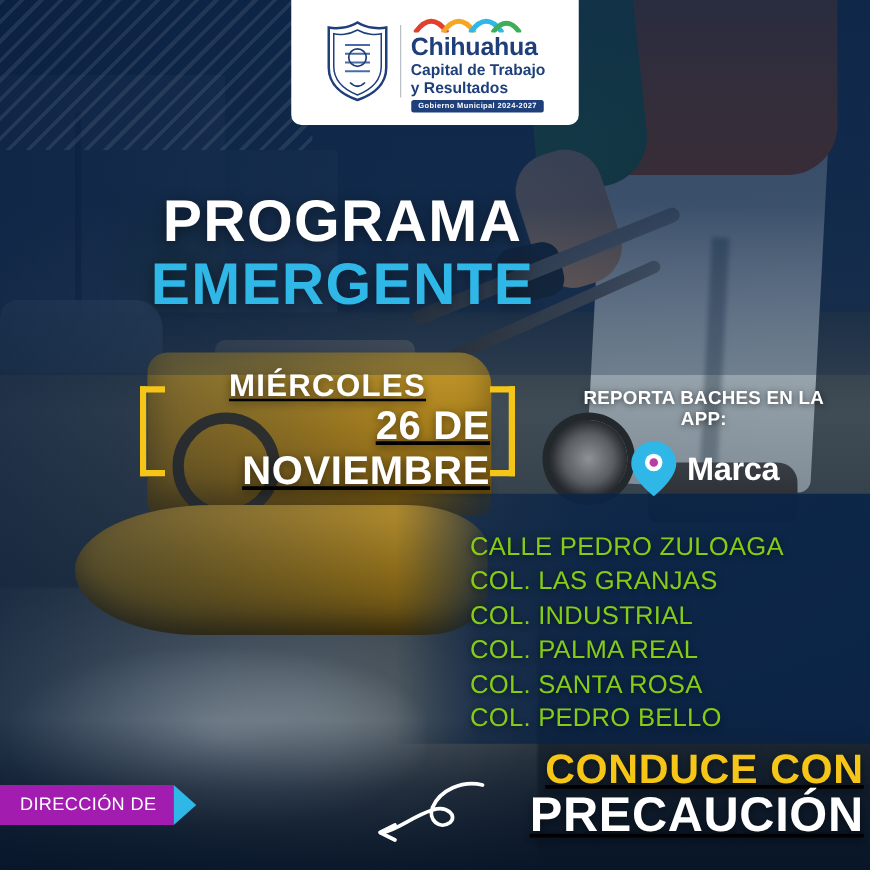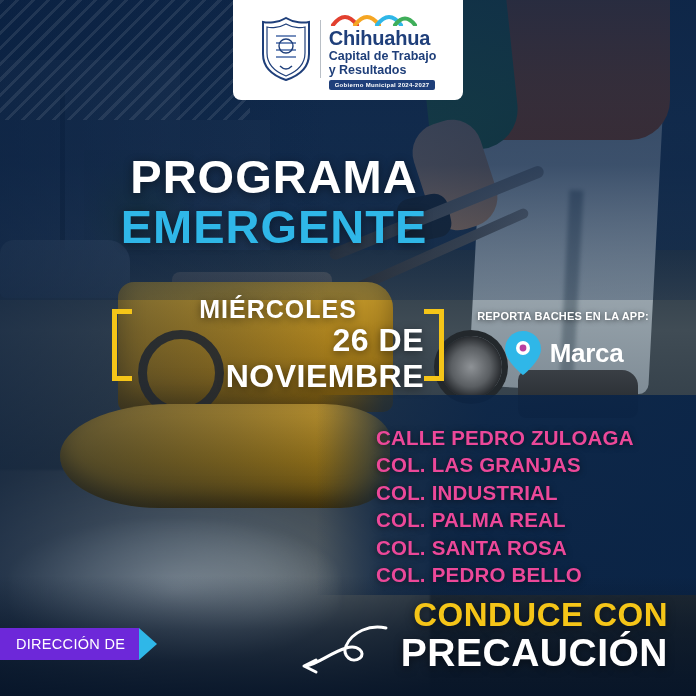--- a/index.html
+++ b/index.html
@@ -295,25 +295,26 @@
     color: #2fb7e8;
     letter-spacing: 1px;
     line-height: 1.12;
     text-shadow: 0 2px 10px rgba(0,0,0,.45);
   }
 
   
   .date-block {
     position: absolute;
     left: 112px; top: 305px;
-    width: 332px;
+    width: 300px;
     height: 80px;
     display: flex;
     align-items: center;
     justify-content: center;
+    text-decoration: underline;
   }
   .bracket {
     width: 20px;
     height: 72px;
     flex: none;
   }
   .bracket-l {
     border-left: 5px solid #f5c518;
     border-top: 5px solid #f5c518;
     border-bottom: 5px solid #f5c518;
@@ -336,21 +337,21 @@
 
   
   .app-block {
     position: absolute;
     right: 28px; top: 310px;
     width: 210px;
     text-align: center;
   }
   .app-label {
     color: #ffffff;
-    font-size: 11px;
+    font-size: 15px;
     font-weight: bold;
     letter-spacing: .2px;
     margin-bottom: 8px;
     text-shadow: 0 1px 5px rgba(0,0,0,.6);
   }
   .app-logo-row {
     display: flex;
     align-items: center;
     justify-content: center;
     gap: 7px;
@@ -374,60 +375,61 @@
   }
   .app-cambio .thin { font-weight: normal; font-size: 19px; }
 
   
   .street-list {
     position: absolute;
     left: 376px; top: 424px;
     width: 300px;
   }
   .street-item {
-    color: #ec4899;
+    color: #84cc16;
     font-size: 20.5px;
-    font-weight: bold;
+    font-weight: normal;
     letter-spacing: .2px;
     line-height: 1.34;
     text-shadow: 0 1px 6px rgba(0,0,0,.55);
   }
 
   
   .ribbon {
     position: absolute;
     left: 0; bottom: 36px;
     height: 32px;
     display: flex;
     align-items: center;
   }
   .ribbon-body {
-    background: #6d28d9;
+    background: #a21caf;
     height: 32px;
     display: flex;
     align-items: center;
     padding: 0 14px 0 16px;
     color: #ffffff;
     font-size: 14.5px;
     letter-spacing: .3px;
     white-space: nowrap;
   }
   .ribbon-body .bold { font-weight: bold; margin-left: 5px; }
   .ribbon-arrow {
     width: 0; height: 0;
     border-top: 16px solid transparent;
     border-bottom: 16px solid transparent;
     border-left: 18px solid #2fb7e8;
   }
 
   
   .slogan {
     position: absolute;
-    right: 28px; bottom: 22px;
+    right: 5px; bottom: 22px;
     text-align: right;
+    text-decoration: underline;
   }
   .slogan-1 {
     font-size: 33px;
     font-weight: bold;
     color: #f5c518;
     letter-spacing: .5px;
     line-height: 1.08;
     text-shadow: 0 2px 8px rgba(0,0,0,.5);
   }
   .slogan-2 {

